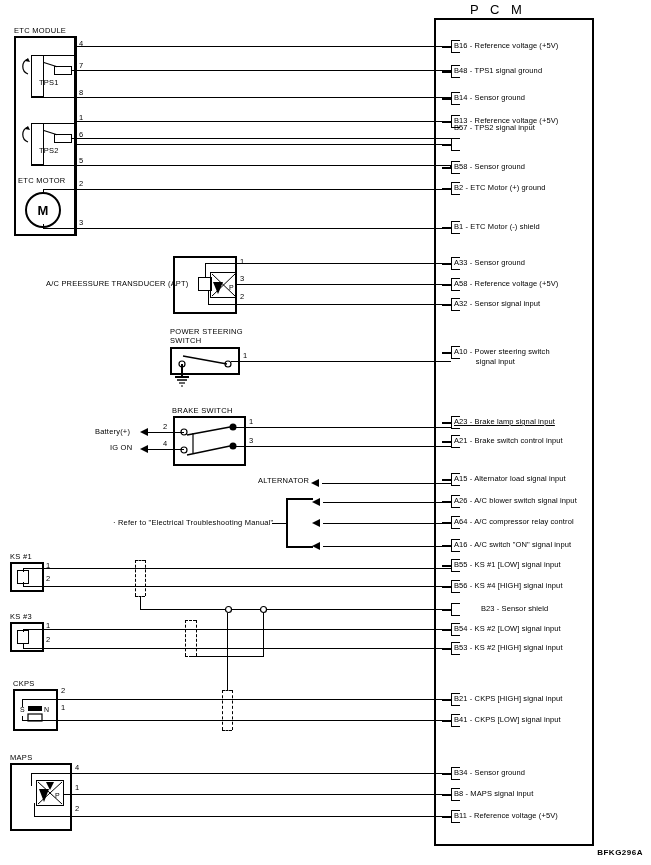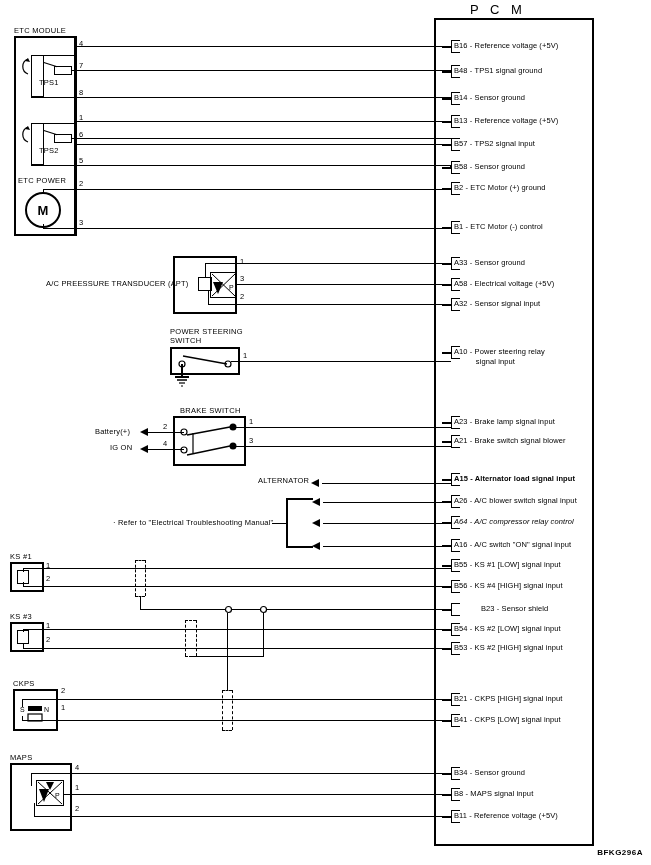--- a/index.html
+++ b/index.html
@@ -102,82 +102,82 @@
       <div class="pin-label" style="left: 454px; top: 93px;">B14 - Sensor ground</div>
       <div style="position: absolute;">
         <div class="term-lead" style="left: 442px; top: 121px; width: 9px;"></div>
         <div class="term" style="left: 451px; top: 115px;"></div>
       </div>
       <div class="pin-label" style="left: 454px; top: 116px;">B13 - Reference voltage (+5V)</div>
       <div style="position: absolute;">
         <div class="term-lead" style="left: 442px; top: 144px; width: 9px;"></div>
         <div class="term" style="left: 451px; top: 138px;"></div>
       </div>
-      <div class="pin-label" style="left: 454px; top: 139px;">B57 - TPS2 signal input</div>
+      <div class="pin-label" style="left: 454px; top: 123px;">B57 - TPS2 signal input</div>
       <div style="position: absolute;">
         <div class="term-lead" style="left: 442px; top: 167px; width: 9px;"></div>
         <div class="term" style="left: 451px; top: 161px;"></div>
       </div>
       <div class="pin-label" style="left: 454px; top: 162px;">B58 - Sensor ground</div>
       <div style="position: absolute;">
         <div class="term-lead" style="left: 442px; top: 188px; width: 9px;"></div>
         <div class="term" style="left: 451px; top: 182px;"></div>
       </div>
       <div class="pin-label" style="left: 454px; top: 183px;">B2 - ETC Motor (+) ground</div>
       <div style="position: absolute;">
         <div class="term-lead" style="left: 442px; top: 227px; width: 9px;"></div>
         <div class="term" style="left: 451px; top: 221px;"></div>
       </div>
-      <div class="pin-label" style="left: 454px; top: 222px;">B1 - ETC Motor (-) control</div>
+      <div class="pin-label" style="left: 454px; top: 222px;">B1 - ETC Motor (-) shield</div>
       <div style="position: absolute;">
         <div class="term-lead" style="left: 442px; top: 263px; width: 9px;"></div>
         <div class="term" style="left: 451px; top: 257px;"></div>
       </div>
       <div class="pin-label" style="left: 454px; top: 258px;">A33 - Sensor ground</div>
       <div style="position: absolute;">
         <div class="term-lead" style="left: 442px; top: 284px; width: 9px;"></div>
         <div class="term" style="left: 451px; top: 278px;"></div>
       </div>
-      <div class="pin-label" style="left: 454px; top: 279px;">A58 - Electrical voltage (+5V)</div>
+      <div class="pin-label" style="left: 454px; top: 279px;">A58 - Reference voltage (+5V)</div>
       <div style="position: absolute;">
         <div class="term-lead" style="left: 442px; top: 304px; width: 9px;"></div>
         <div class="term" style="left: 451px; top: 298px;"></div>
       </div>
       <div class="pin-label" style="left: 454px; top: 299px;">A32 - Sensor signal input</div>
       <div style="position: absolute;">
         <div class="term-lead" style="left: 442px; top: 352px; width: 9px;"></div>
         <div class="term" style="left: 451px; top: 346px;"></div>
       </div>
-      <div class="pin-label" style="left: 454px; top: 347px;">A10 - Power steering relay
+      <div class="pin-label" style="left: 454px; top: 347px;">A10 - Power steering switch
           signal input</div>
       <div style="position: absolute;">
         <div class="term-lead" style="left: 442px; top: 422px; width: 9px;"></div>
         <div class="term" style="left: 451px; top: 416px;"></div>
       </div>
-      <div class="pin-label" style="left: 454px; top: 417px;">A23 - Brake lamp signal input</div>
+      <div class="pin-label" style="left: 454px; top: 417px; text-decoration: underline;">A23 - Brake lamp signal input</div>
       <div style="position: absolute;">
         <div class="term-lead" style="left: 442px; top: 441px; width: 9px;"></div>
         <div class="term" style="left: 451px; top: 435px;"></div>
       </div>
-      <div class="pin-label" style="left: 454px; top: 436px;">A21 - Brake switch signal blower</div>
+      <div class="pin-label" style="left: 454px; top: 436px;">A21 - Brake switch control input</div>
       <div style="position: absolute;">
         <div class="term-lead" style="left: 442px; top: 479px; width: 9px;"></div>
         <div class="term" style="left: 451px; top: 473px;"></div>
       </div>
-      <div class="pin-label" style="left: 454px; top: 474px; font-weight: bold;">A15 - Alternator load signal input</div>
+      <div class="pin-label" style="left: 454px; top: 474px;">A15 - Alternator load signal input</div>
       <div style="position: absolute;">
         <div class="term-lead" style="left: 442px; top: 501px; width: 9px;"></div>
         <div class="term" style="left: 451px; top: 495px;"></div>
       </div>
       <div class="pin-label" style="left: 454px; top: 496px;">A26 - A/C blower switch signal input</div>
       <div style="position: absolute;">
         <div class="term-lead" style="left: 442px; top: 522px; width: 9px;"></div>
         <div class="term" style="left: 451px; top: 516px;"></div>
       </div>
-      <div class="pin-label" style="left: 454px; top: 517px; font-style: italic;">A64 - A/C compressor relay control</div>
+      <div class="pin-label" style="left: 454px; top: 517px;">A64 - A/C compressor relay control</div>
       <div style="position: absolute;">
         <div class="term-lead" style="left: 442px; top: 545px; width: 9px;"></div>
         <div class="term" style="left: 451px; top: 539px;"></div>
       </div>
       <div class="pin-label" style="left: 454px; top: 540px;">A16 - A/C switch "ON" signal input</div>
       <div style="position: absolute;">
         <div class="term-lead" style="left: 442px; top: 565px; width: 9px;"></div>
         <div class="term" style="left: 451px; top: 559px;"></div>
       </div>
       <div class="pin-label" style="left: 454px; top: 560px;">B55 - KS #1 [LOW] signal input</div>
@@ -251,21 +251,21 @@
   <div class="diag" style="left:44px;top:130px;width:14px;transform:rotate(18deg);"></div>
   <div class="lbl" style="left:39px;top:146px;">TPS2</div>
   <svg style="position:absolute;left:17px;top:125px;" width="14" height="20">
     <path d="M11 2 A8 8 0 0 0 11 17" stroke="#000" fill="none" stroke-width="1.2"></path>
     <path d="M11 1 L13 5 L8 4 Z" fill="#000"></path>
   </svg>
   <div class="hline" style="left:31px;top:123px;width:45px;"></div>
   <div class="hline" style="left:72px;top:138px;width:4px;"></div>
   <div class="hline" style="left:31px;top:165px;width:45px;"></div>
 
-  <div class="comp-title" style="left:18px;top:176px;">ETC POWER</div>
+  <div class="comp-title" style="left:18px;top:176px;">ETC MOTOR</div>
   <div class="motor-circle" style="left:25px;top:192px;width:36px;height:36px;">
     <span>M</span>
   </div>
   <div class="hline" style="left:43px;top:189px;width:33px;"></div>
   <div class="vline" style="left:43px;top:189px;height:5px;"></div>
   <div class="hline" style="left:43px;top:228px;width:33px;"></div>
   <div class="vline" style="left:43px;top:224px;height:5px;"></div>
 
   <div class="pin-num" style="left:79px;top:40px;">4</div>
   <div class="pin-num" style="left:79px;top:62px;">7</div>
@@ -319,21 +319,21 @@
   <div class="vline2" style="left:181px;top:364px;height:14px;"></div>
   <svg style="position:absolute;left:173px;top:376px;" width="18" height="12">
     <line x1="2" y1="1" x2="16" y2="1" stroke="#000" stroke-width="2"></line>
     <line x1="4" y1="4" x2="14" y2="4" stroke="#000" stroke-width="1.5"></line>
     <line x1="6" y1="7" x2="12" y2="7" stroke="#000" stroke-width="1.2"></line>
     <line x1="8" y1="10" x2="10" y2="10" stroke="#000" stroke-width="1"></line>
   </svg>
   <div class="pin-num" style="left:243px;top:352px;">1</div>
   <div class="hline" style="left:231px;top:361px;width:220px;"></div>
 
-  <div class="comp-title" style="left:180px;top:406px;">BRAKE SWITCH</div>
+  <div class="comp-title" style="left:172px;top:406px;">BRAKE SWITCH</div>
   <div class="box2" style="left:173px;top:416px;width:73px;height:50px;"></div>
   <svg style="position:absolute;left:175px;top:418px;" width="69" height="46">
     <circle cx="9" cy="14" r="3" fill="none" stroke="#000" stroke-width="1.2"></circle>
     <circle cx="9" cy="32" r="3" fill="none" stroke="#000" stroke-width="1.2"></circle>
     <circle cx="58" cy="9" r="3.5" fill="#000"></circle>
     <circle cx="58" cy="28" r="3.5" fill="#000"></circle>
     <line x1="12" y1="17" x2="55" y2="9" stroke="#000" stroke-width="1.4"></line>
     <line x1="12" y1="37" x2="55" y2="28" stroke="#000" stroke-width="1.4"></line>
     <line x1="18" y1="15" x2="18" y2="35" stroke="#000" stroke-width="1.2"></line>
   </svg>

